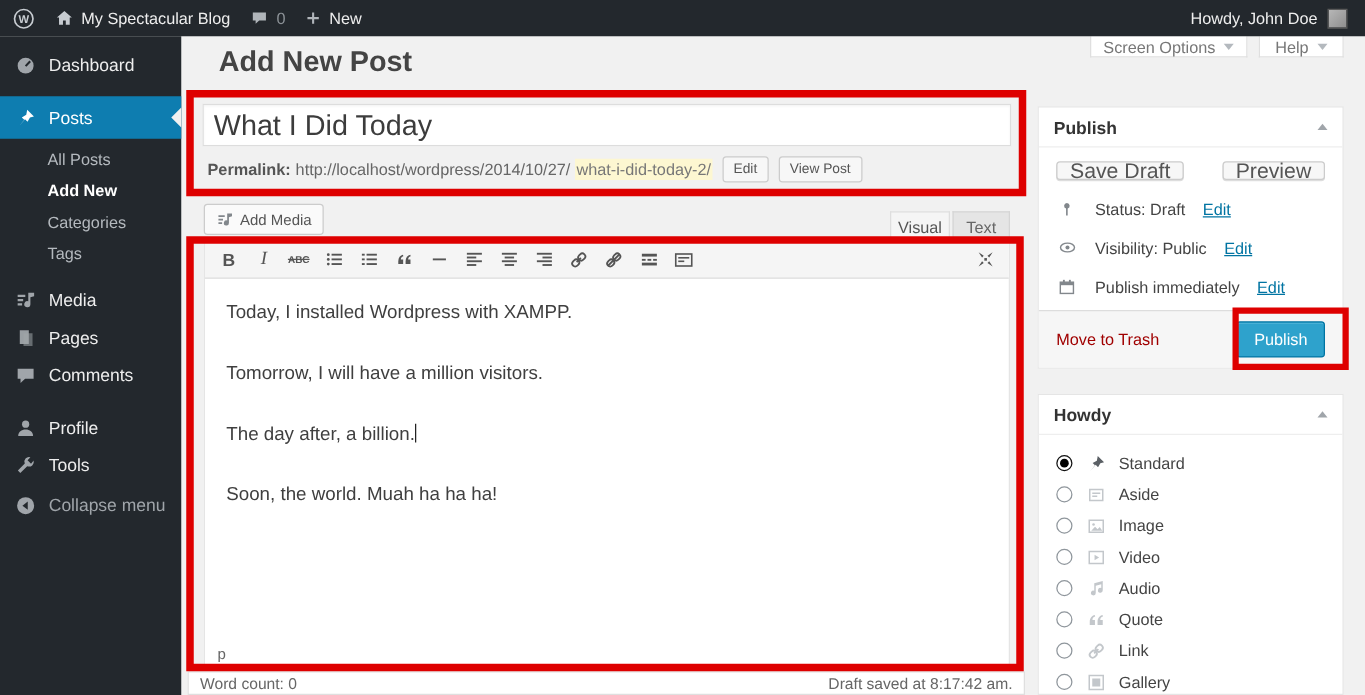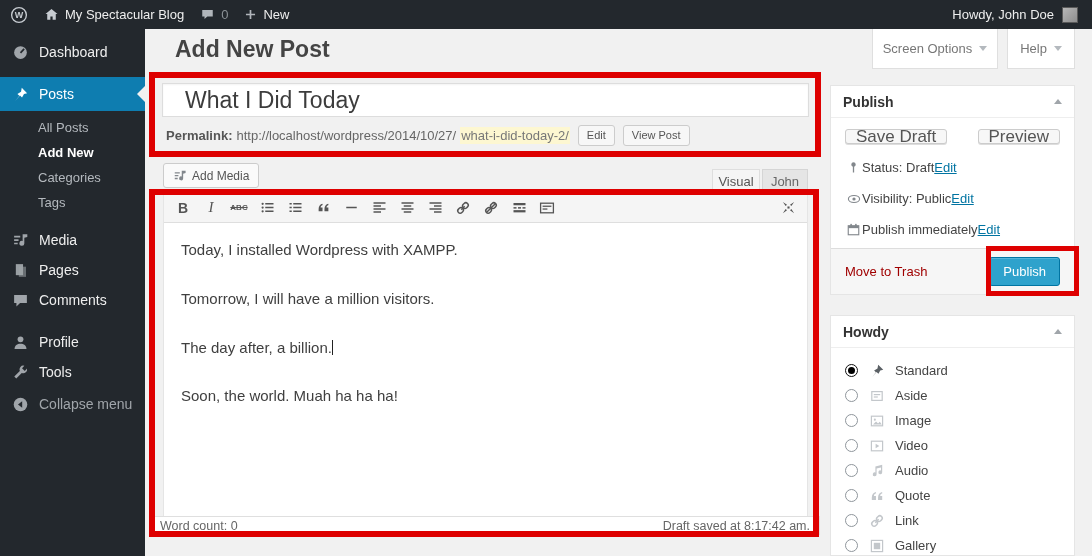--- a/index.html
+++ b/index.html
@@ -24,30 +24,30 @@
   .menu-item.active .micon { color:#fff; }
   .menu-item.active::after { content:""; position:absolute; right:0; top:50%; margin-top:-8px;
     border:8px solid transparent; border-right-color:#f1f1f1; }
   .submenu { padding:4px 0 10px 38px; }
   .submenu-item { padding:5px 0; font-size:13px; color:#b4b9be; cursor:pointer; }
   .submenu-item.current { color:#fff; font-weight:bold; }
   .sb-gap { height:12px; }
   .collapse-item { margin-top:2px; color:#a0a5aa; }
 
   
-  .meta-tab { position:absolute; top:29px; height:40px; background:#fff; border:1px solid #dfdfdf; border-top:none;
+  .meta-tab { position:absolute; top:29px; height:17px; background:#fff; border:1px solid #dfdfdf; border-top:none;
     display:flex; align-items:center; justify-content:center; gap:7px; font-size:13px; color:#777; cursor:pointer; }
   .tri-down { width:0; height:0; border-left:4px solid transparent; border-right:4px solid transparent; border-top:5px solid #b4b9be; }
   .tri-up { width:0; height:0; border-left:4px solid transparent; border-right:4px solid transparent; border-bottom:5px solid #a0a5aa; }
 
   .page-title { position:absolute; left:175px; top:36px; font-size:23px; font-weight:700; color:#444; }
 
   
   .title-input { position:absolute; left:162px; top:83px; width:647px; height:34px; border:1px solid #ddd;
-    background:#fff; font-size:23px; color:#3c3c3c; padding:0 22px; box-shadow:inset 0 1px 2px rgba(0,0,0,.05); }
+    background:#fff; font-size:23px; color:#3c3c3c; padding:0 8px; box-shadow:inset 0 1px 2px rgba(0,0,0,.05); }
   .permalink-row { position:absolute; left:166px; top:123px; height:24px; display:flex; align-items:center; gap:4px; font-size:13px; color:#666; }
   .permalink-row b { font-weight:bold; color:#555; }
   .slug { background:#fdf7d1; color:#777; padding:1px 1px; }
   .btn-sm { height:21px; padding:0 8px; font-size:11px; color:#555; background:#f7f7f7; border:1px solid #ccc;
     border-radius:3px; display:inline-flex; align-items:center; cursor:pointer; margin-left:4px; }
 
   
   .add-media { position:absolute; left:163px; top:163px; height:25px; padding:0 9px; display:flex; align-items:center; gap:5px;
     background:#fafafa; border:1px solid #ccc; border-radius:3px; font-size:12px; color:#555; cursor:pointer; }
   .ed-tab { position:absolute; top:169px; height:24px; display:flex; align-items:center; justify-content:center;
@@ -63,32 +63,32 @@
   .tb { width:26px; height:24px; display:flex; align-items:center; justify-content:center; color:#555; cursor:pointer; border-radius:2px; }
   .tb.last { margin-left:auto; }
   .tb b { font-size:14px; }
   .tb i { font-family:"Liberation Serif",serif; font-size:15px; }
   .abc { font-size:8px; font-weight:bold; text-decoration:line-through; letter-spacing:0; }
   .mce-content { flex:1; padding:16px 17px; font-size:15px; color:#3f3f3f; line-height:1.45; overflow:hidden; }
   .mce-content p { margin-bottom:27px; }
   .caret { display:inline-block; width:1px; height:15px; background:#222; vertical-align:-2px; }
   .mce-path { height:22px; flex:none; font-size:12px; color:#666; padding-left:10px; display:flex; align-items:center; }
 
-  .wordcount-bar { position:absolute; left:150px; top:516px; width:670px; height:19px; background:#fff;
+  .wordcount-bar { position:absolute; left:150px; top:537px; width:670px; height:19px; background:#fff;
     border:1px solid #dfdfdf; display:flex; align-items:center; justify-content:space-between;
     font-size:12.5px; color:#666; padding:0 9px; }
 
   
   .postbox { position:absolute; background:#fff; border:1px solid #e5e5e5; }
   .pb-head { height:32px; display:flex; align-items:center; justify-content:space-between; padding:0 12px;
     border-bottom:1px solid #eee; font-size:14px; font-weight:bold; color:#333; cursor:pointer; }
   .pb-row-btns { display:flex; justify-content:space-between; padding:11px 14px 8px; }
   .btn { height:15px; padding:0 10px; font-size:17px; color:#555; background:#f7f7f7; border:1px solid #ccc;
     border-radius:3px; display:inline-flex; align-items:center; cursor:pointer; box-shadow:0 1px 0 #ddd; }
-  .misc-row { display:flex; align-items:flex-end; gap:0; padding:8px 14px; font-size:13px; color:#444; }
+  .misc-row { display:flex; align-items:flex-start; gap:14px; padding:8px 14px; font-size:13px; color:#444; }
   .misc-row .micon2 { width:17px; color:#82878c; display:flex; justify-content:center; }
   .editlink { color:#0074a2; text-decoration:underline; cursor:pointer; }
   .pb-foot { position:absolute; left:0; right:0; bottom:0; height:46px; background:#f6f6f6; border-top:1px solid #ddd;
     display:flex; align-items:center; justify-content:space-between; padding:0 14px; }
   .trash { font-size:13px; color:#a00000; cursor:pointer; }
   .btn-primary { height:29px; padding:0 13px; font-size:13px; color:#fff; background:#2ea2cc; border:1px solid #0074a2;
     border-radius:3px; display:inline-flex; align-items:center; cursor:pointer; box-shadow:inset 0 1px 0 rgba(120,200,230,.5); }
 
   
   .fmt-list { padding:10px 14px; }
@@ -237,21 +237,21 @@
     <span class="btn-sm">View Post</span>
   </div>
 
   <div class="add-media">
     <svg width="14" height="14" viewBox="0 0 20 20">
         <path fill="#82878c" d="M12.5 2.5v8.1a2.9 2.9 0 102 2.8V6.8l3.5-1V2.5zM2.5 4.5h7.2v2H2.5zm0 4h5.2v2H2.5zm0 4h4.2v2H2.5z"></path>
       </svg>
     <span>Add Media</span>
   </div>
   <div class="ed-tab visual">Visual</div>
-  <div class="ed-tab text">John</div>
+  <div class="ed-tab text">Text</div>
 
   <div class="editor-box">
     <div class="mce-toolbar">
       <span class="tb">
           <b>B</b>
         </span>
       <span class="tb">
           <i>I</i>
         </span>
       <span class="tb">

